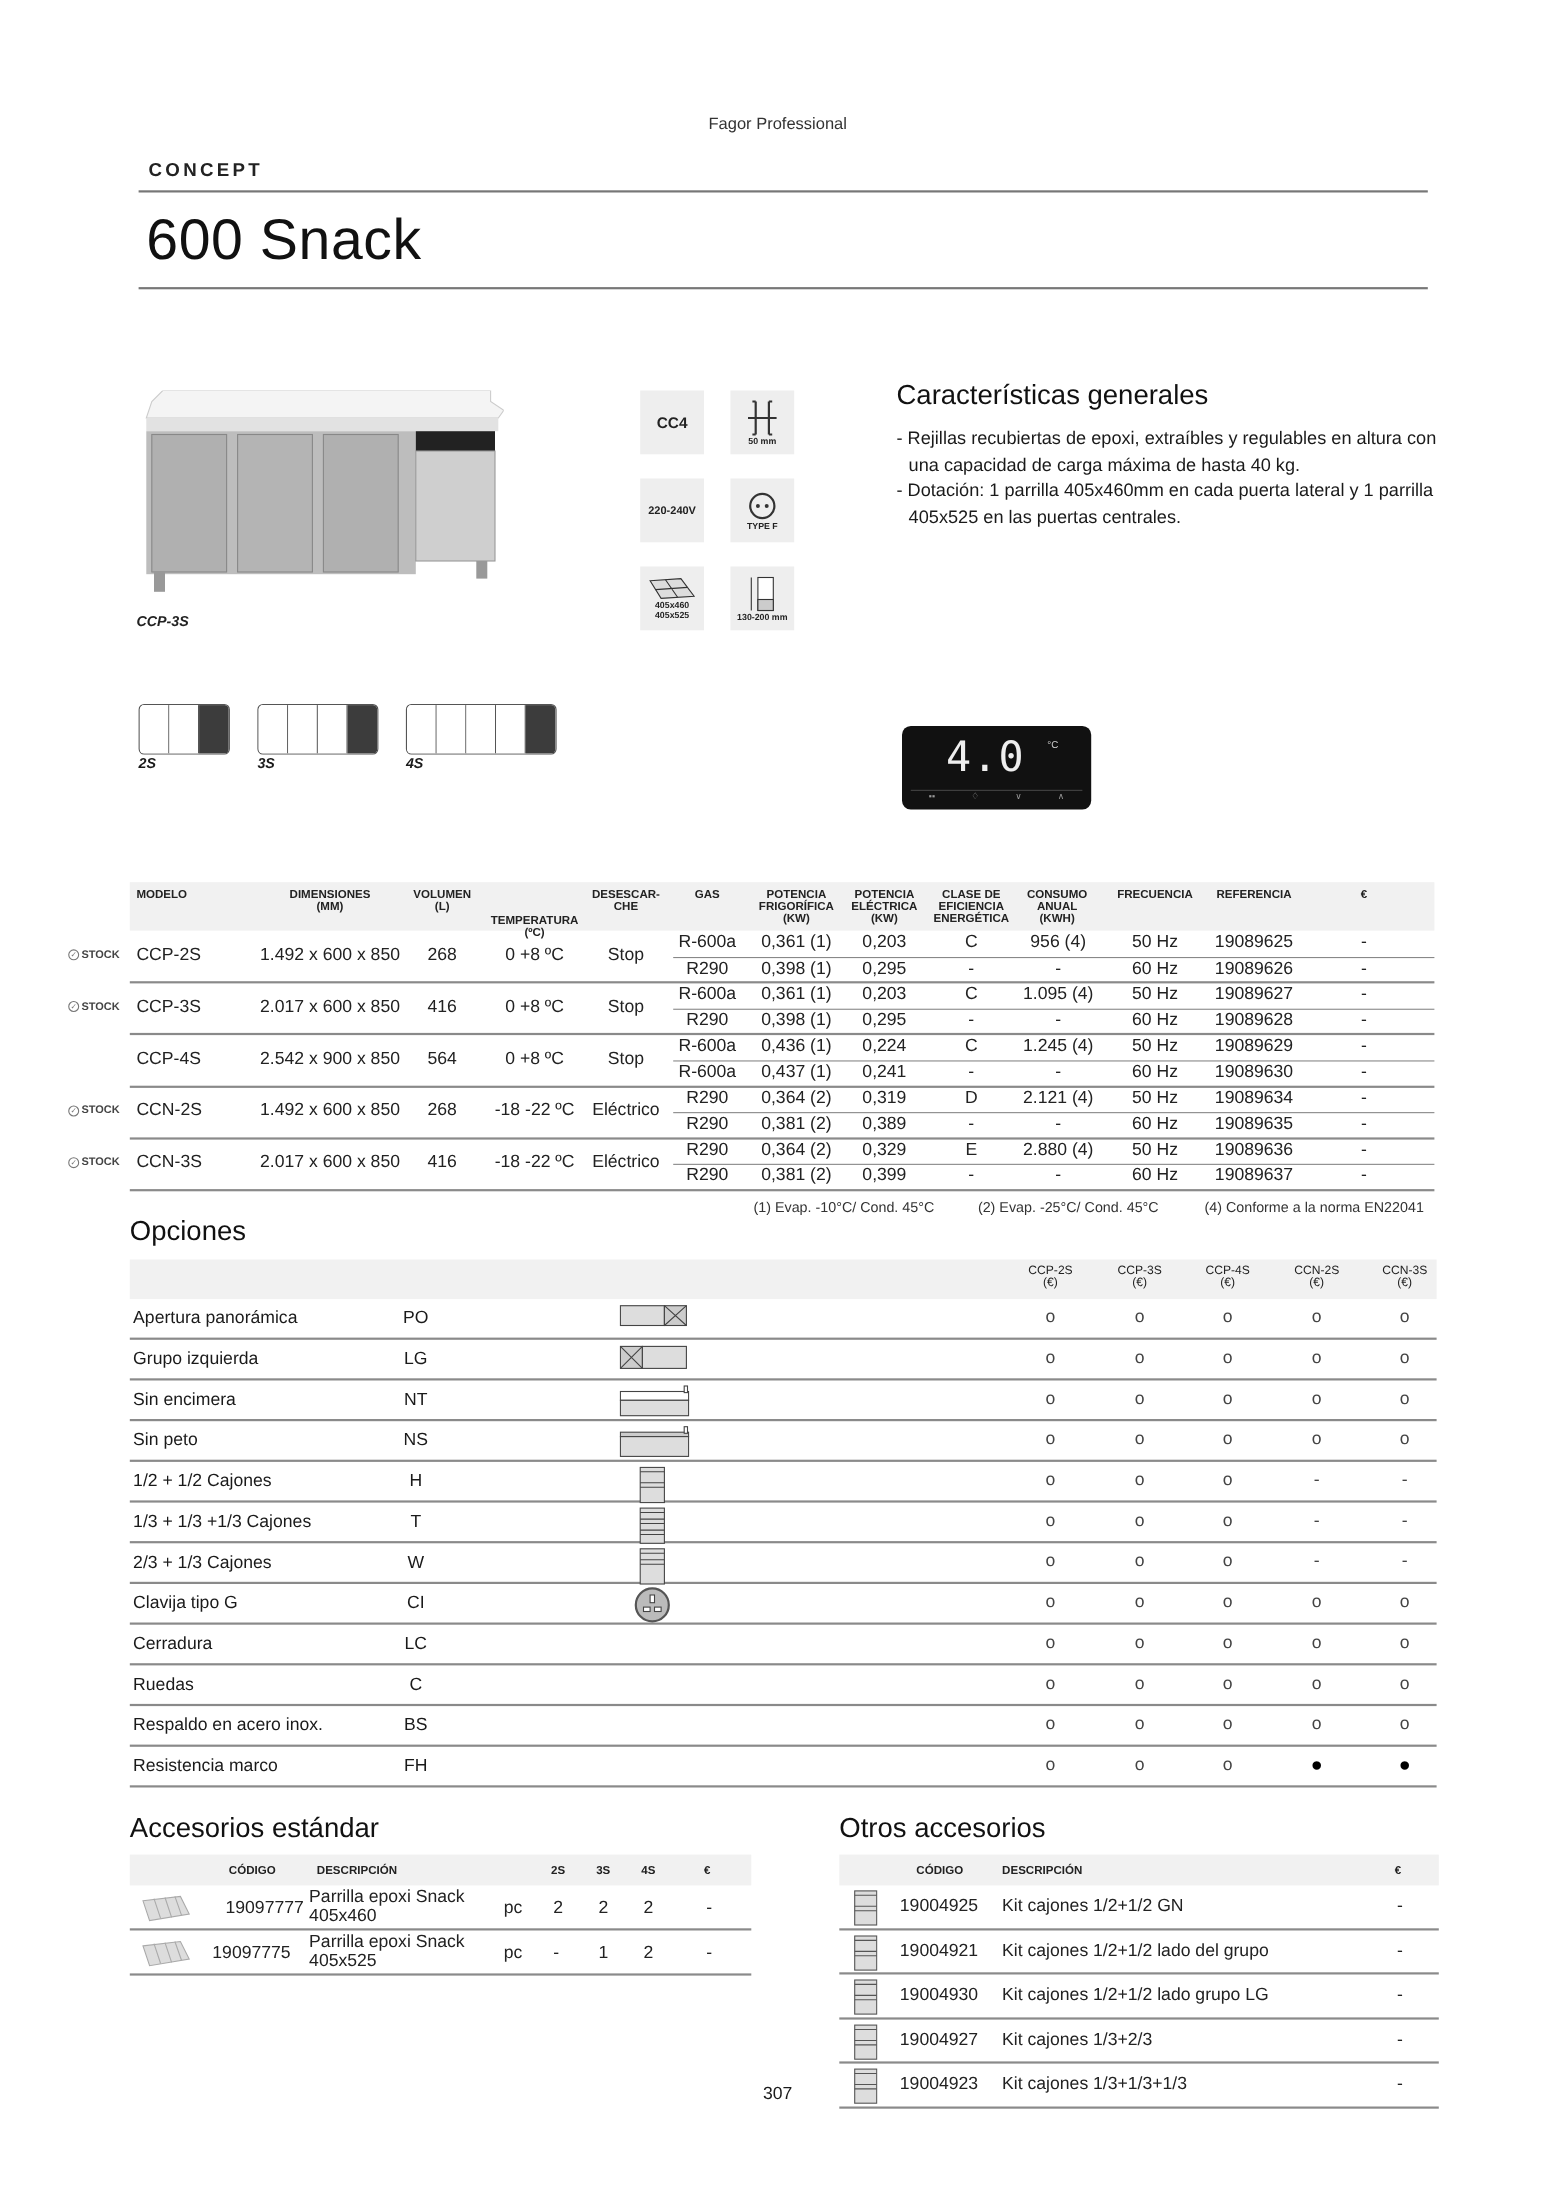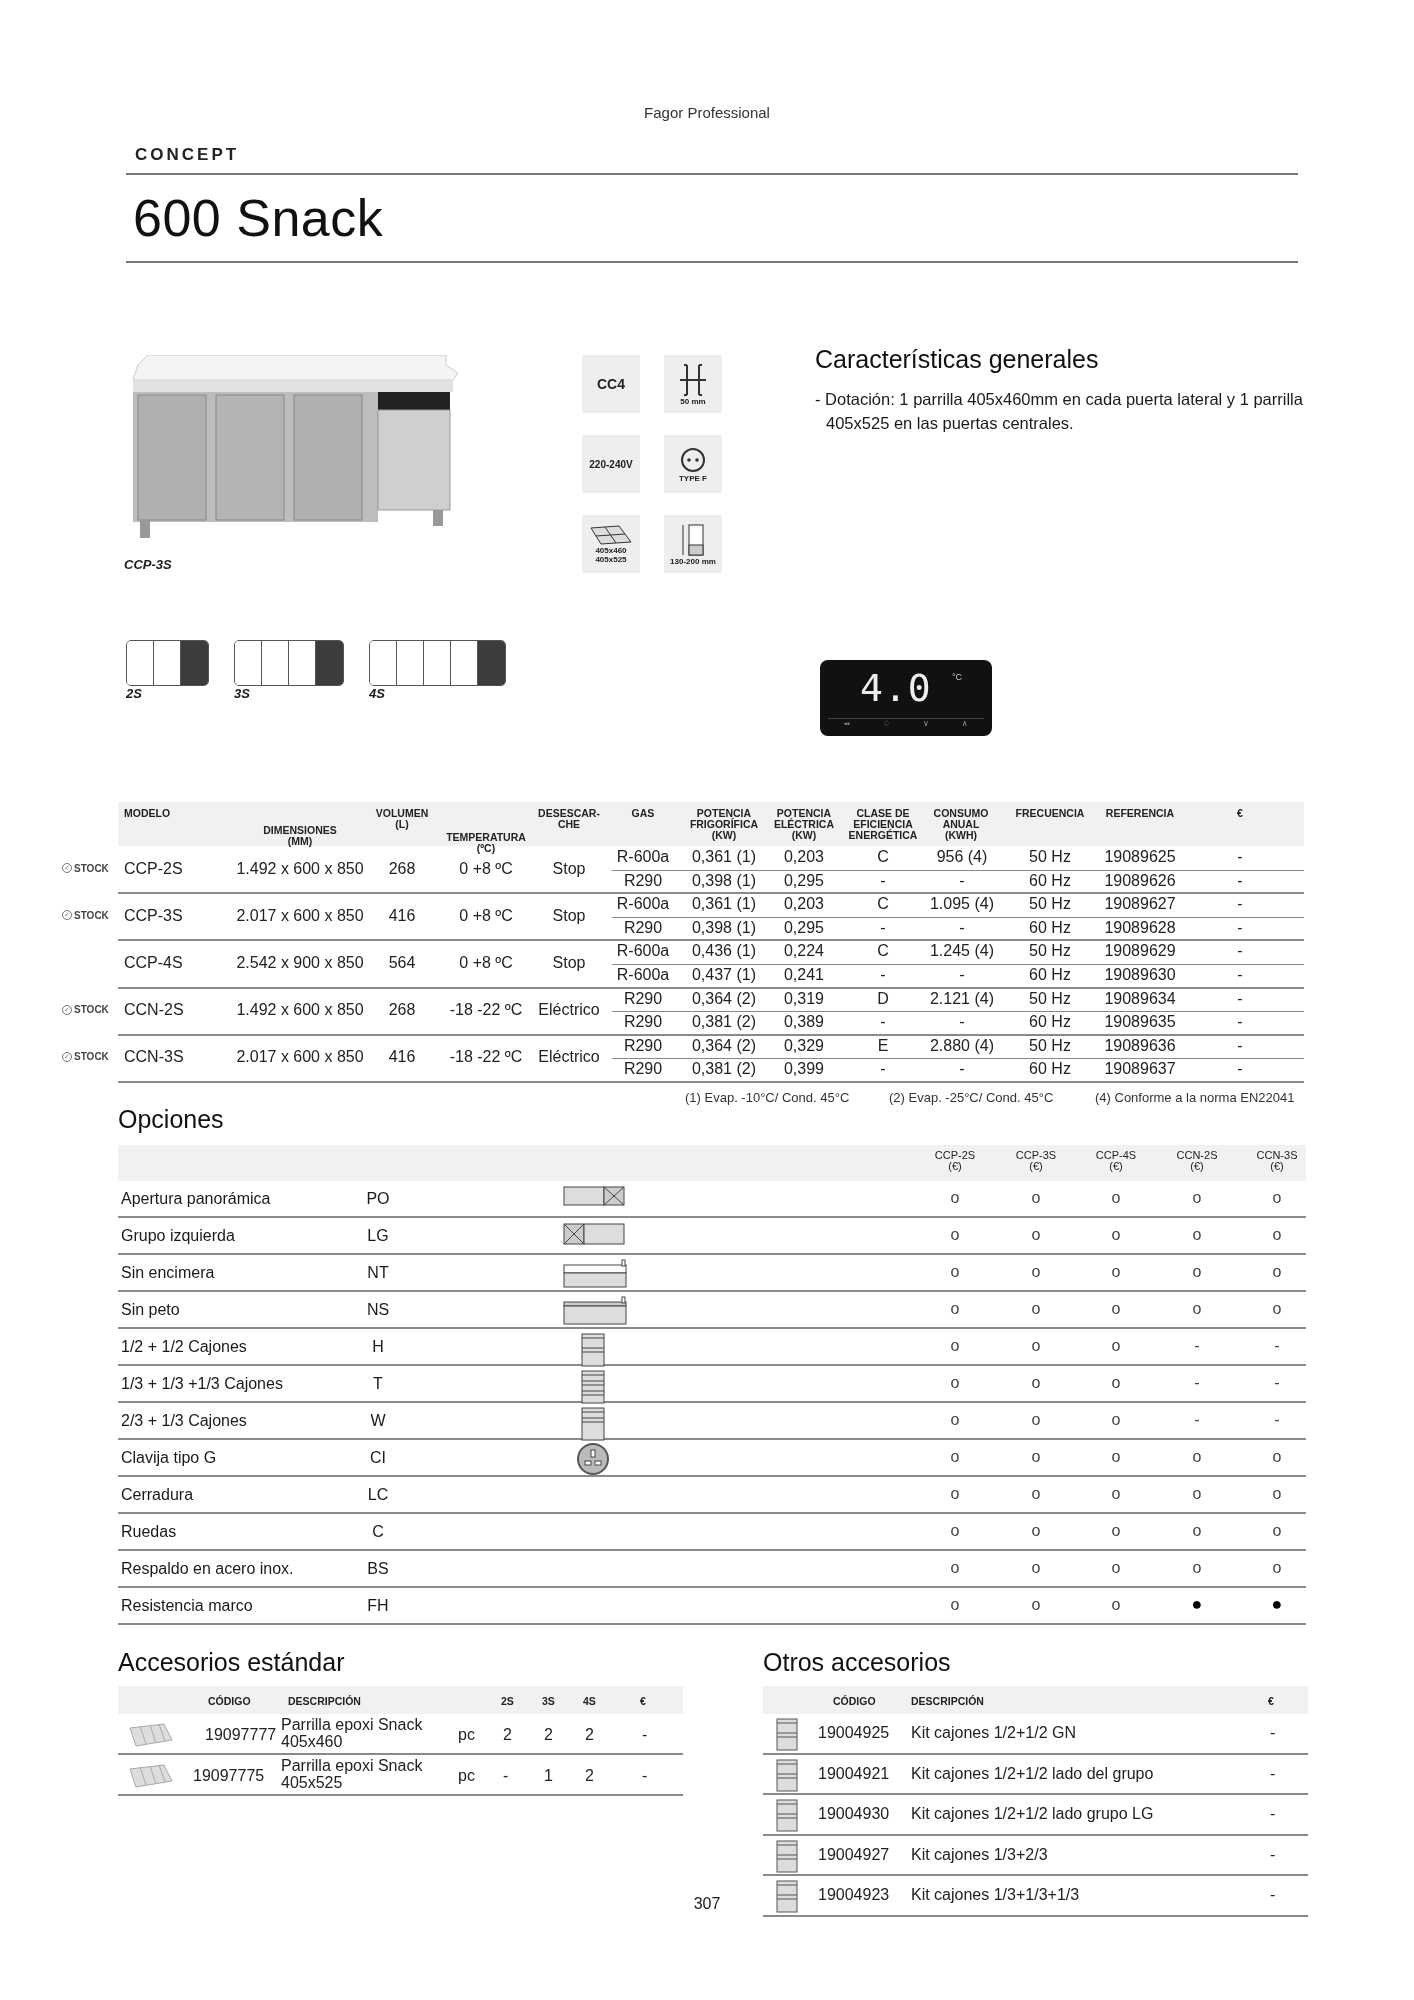--- a/index.html
+++ b/index.html
@@ -118,20 +118,21 @@
   <svg width="28" height="34" viewBox="0 0 28 34">
     <rect x="10" y="2" width="14" height="30" fill="#fff" stroke="#333"></rect>
     <rect x="10" y="22" width="14" height="10" fill="#ccc" stroke="#333"></rect>
     <path d="M4 2 V32" stroke="#333"></path>
   </svg>
   <span class="sm">130-200 mm</span>
 </div>
 
 <div class="abs char-title">Características generales</div>
 <ul class="abs char-list">
+  <li>- Rejillas recubiertas de epoxi, extraíbles y regulables en altura con una capacidad de carga máxima de hasta 40 kg.</li>
   <li>- Dotación: 1 parrilla 405x460mm en cada puerta lateral y 1 parrilla 405x525 en las puertas centrales.</li>
 </ul>
 
 <div class="abs" style="left:126px;top:640px">
   <div class="layout">
       <span></span>
       <span></span>
       <span class="g"></span>
     </div>
   <div class="layout-label">2S</div>
@@ -163,21 +164,21 @@
     <span>▪▪</span>
     <span>♢</span>
     <span>∨</span>
     <span>∧</span>
   </div>
 </div>
 
 <div class="abs mt-head"></div>
 <div id="mt">
     <div class="th" style="left:124px;top:808px;width:60px;white-space:pre;text-align:left;">MODELO</div>
-    <div class="th" style="left:240px;top:808px;width:120px;white-space:pre;margin-top:17px;">DIMENSIONES
+    <div class="th" style="left:240px;top:808px;width:120px;white-space:pre;">DIMENSIONES
 (MM)</div>
     <div class="th" style="left:372px;top:808px;width:60px;white-space:pre;">VOLUMEN
 (L)</div>
     <div class="th" style="left:436px;top:808px;width:100px;white-space:pre;margin-top:24px;">TEMPERATURA
 (ºC)</div>
     <div class="th" style="left:534px;top:808px;width:70px;white-space:pre;">DESESCAR-
 CHE</div>
     <div class="th" style="left:612px;top:808px;width:62px;white-space:pre;">GAS</div>
     <div class="th" style="left:684px;top:808px;width:80px;white-space:pre;">POTENCIA
 FRIGORÍFICA

